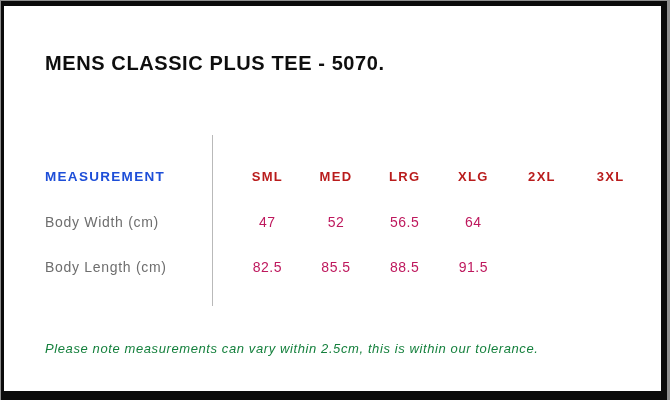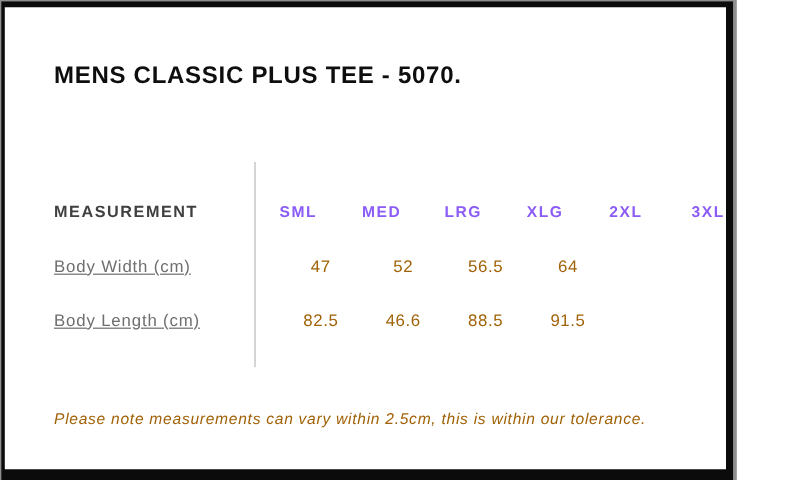--- a/index.html
+++ b/index.html
@@ -3,21 +3,21 @@
 <meta charset="utf-8">
 <style>
   html, body { margin: 0; padding: 0; }
   body {
     width: 670px; height: 400px;
     font-family: "Liberation Sans", sans-serif;
     background: #ffffff;
   }
   .viewport {
     position: relative;
-    width: 614px; height: 400px;
+    width: 670px; height: 400px;
     background: #8f8f8f; 
     overflow: hidden;
   }
   .card {
     position: absolute;
     top: 1px; left: 1px; right: 3px; bottom: 0;
     background: #ffffff;
     border-style: solid;
     border-color: #0b0b0b;
     border-width: 5px 6px 9px 3px;
@@ -48,47 +48,47 @@
     display: grid;
     grid-template-columns: 188px repeat(6, 1fr);
     height: 45px;
     align-items: center;
   }
   .cell { box-sizing: border-box; }
   .cell.head-label {
     font-size: 13.5px;
     font-weight: 700;
     letter-spacing: 1.3px;
-    color: #404040;
+    color: #1d4ed8;
   }
   .cell.size-head {
+    text-align: center;
     font-size: 13px;
     font-weight: 700;
     letter-spacing: 1.3px;
-    color: #8b5cf6;
+    color: #b91c1c;
   }
   .cell.row-label {
     font-size: 14px;
     letter-spacing: 0.7px;
     color: #6e6e6e;
-    text-decoration: underline;
   }
   .cell.value {
     text-align: center;
     font-size: 14px;
     letter-spacing: 0.5px;
-    color: #a16207;
+    color: #be185d;
   }
   .note {
     margin: 52px 0 0 41px;
     font-size: 13px;
     line-height: 15px;
     font-style: italic;
     letter-spacing: 0.6px;
-    color: #a16207;
+    color: #15803d;
   }
 </style>
 </head>
 <body>
 
 <div class="viewport">
   <div class="card">
 
     <h1 class="title">MENS CLASSIC PLUS TEE - 5070.</h1>
 
@@ -109,21 +109,21 @@
         <div class="cell row-label">Body Width (cm)</div>
         <div class="cell value">47</div>
         <div class="cell value">52</div>
         <div class="cell value">56.5</div>
         <div class="cell value">64</div>
       </div>
 
       <div class="trow">
         <div class="cell row-label">Body Length (cm)</div>
         <div class="cell value">82.5</div>
-        <div class="cell value">46.6</div>
+        <div class="cell value">85.5</div>
         <div class="cell value">88.5</div>
         <div class="cell value">91.5</div>
       </div>
     </div>
 
     <p class="note">Please note measurements can vary within 2.5cm, this is within our tolerance.</p>
 
   </div>
 </div>
 

